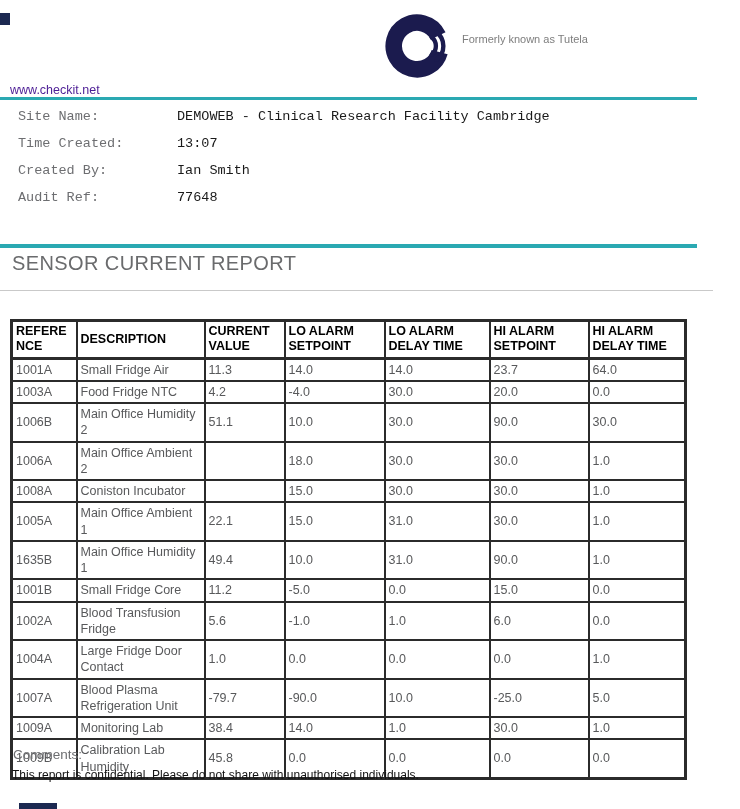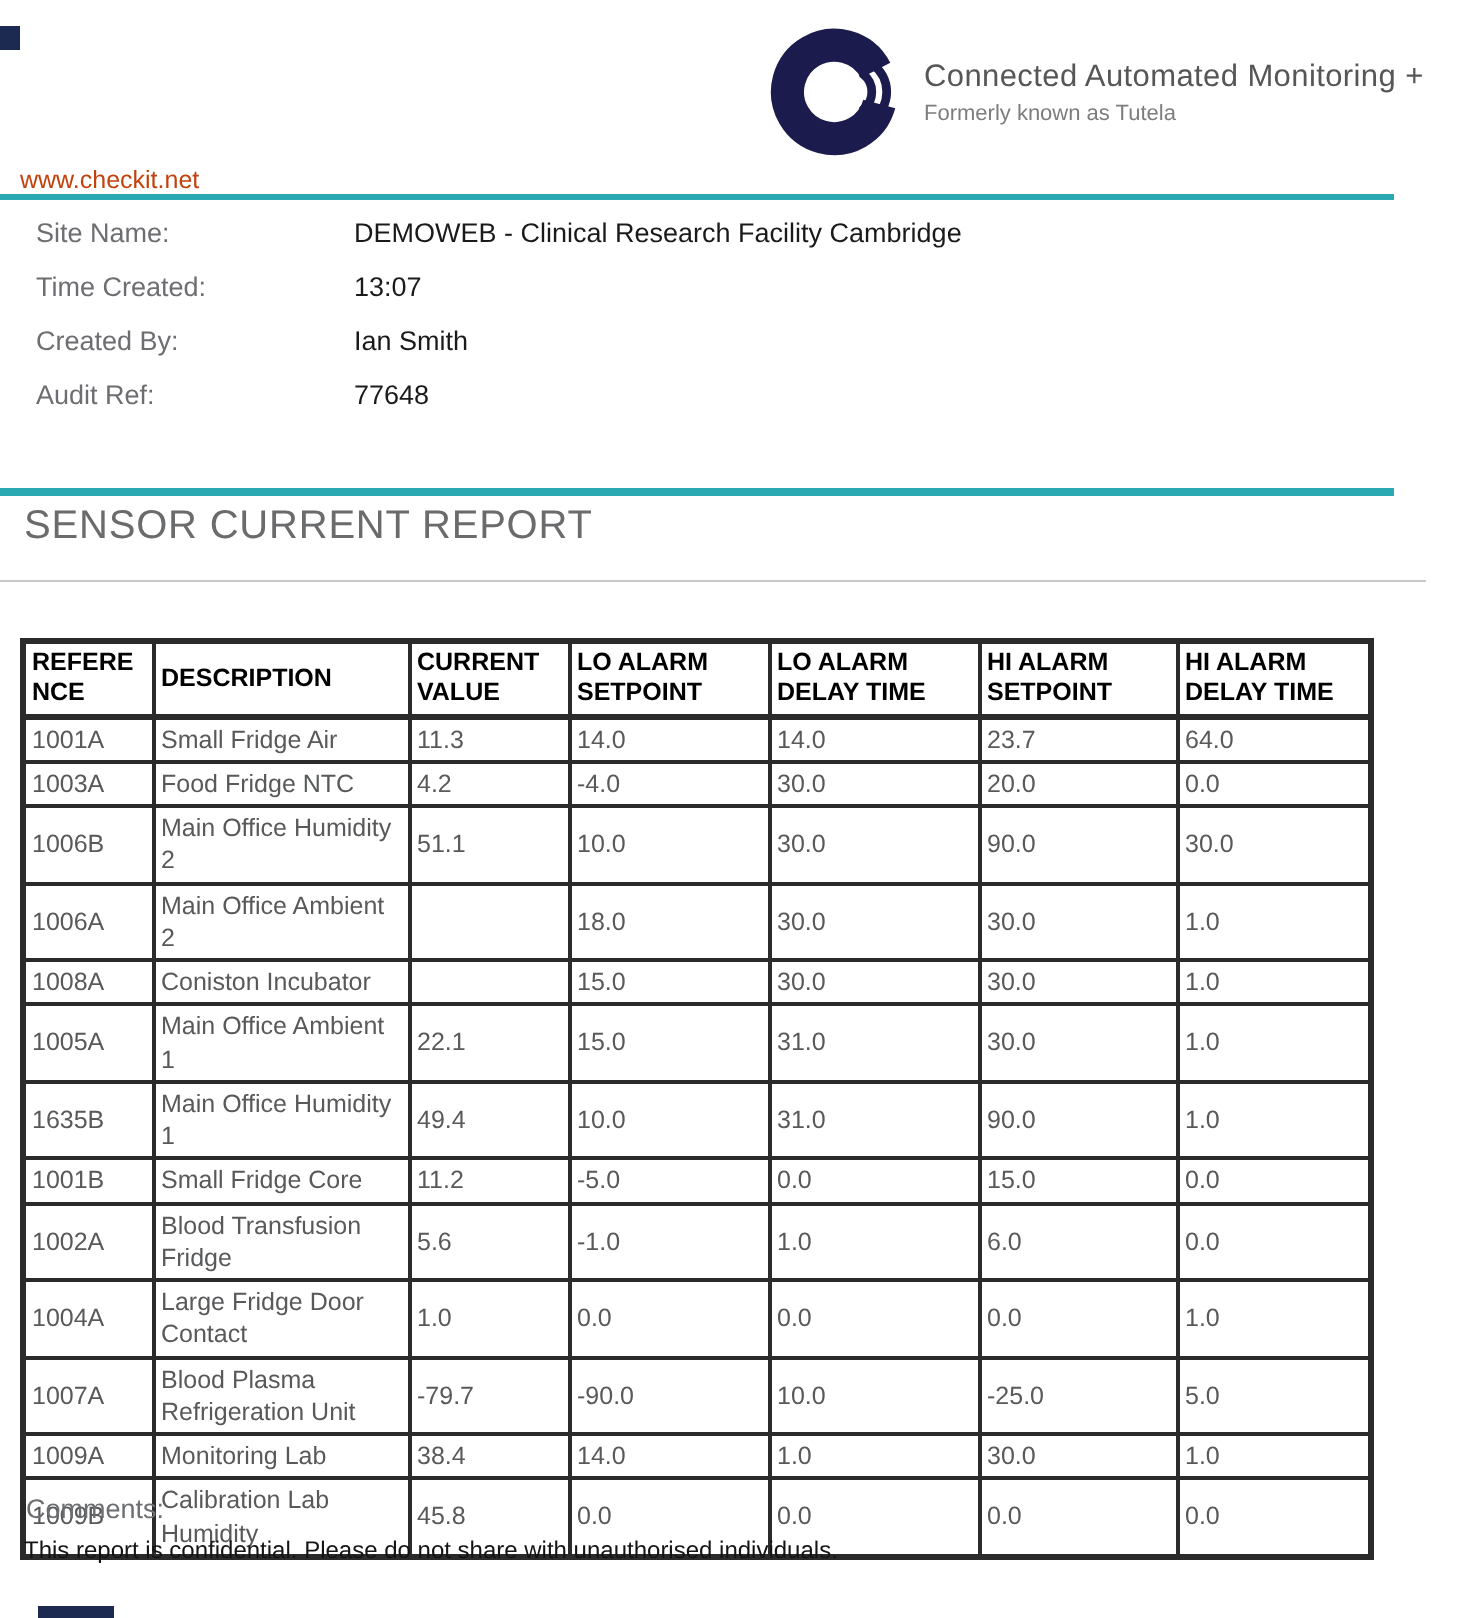--- a/index.html
+++ b/index.html
@@ -10,27 +10,27 @@
   
   .sq-top    { position:absolute; left:0; top:13px;  width:10px; height:12px; background:#1C2951; }
   .sq-bottom { position:absolute; left:19px; top:803px; width:38px; height:6px; background:#1C2951; }
 
   
   .logo { position:absolute; left:384px; top:6px; display:flex; align-items:flex-start; }
   .logo-text { margin-left:6px; padding-top:24px; }
   .logo-title { font-size:15.5px; color:#565656; letter-spacing:.2px; }
   .logo-sub   { font-size:11px; color:#7d7d7d; margin-top:3px; }
 
-  .website { position:absolute; left:10px; top:83px; font-size:12.5px; color:#c2410c; text-decoration:none;text-align:right; }
+  .website { position:absolute; left:10px; top:83px; font-size:12.5px; color:#4c1d95; text-decoration:none;text-align:right; }
   .bar-top { position:absolute; left:0; top:97px;  width:697px; height:3px; background:#2AA9B2; }
   .bar-mid { position:absolute; left:0; top:244px; width:697px; height:4px; background:#2AA9B2; }
   .rule    { position:absolute; left:0; top:290px; width:713px; height:1px; background:#c9c9c9; }
 
   .meta { position:absolute; left:0; top:103px; width:600px; }
-  .meta-row { display:flex; align-items:center; height:27px; }
+  .meta-row { display:flex; align-items:center; height:27px;font-family:Liberation Mono, monospace; }
   .meta-label { width:177px; padding-left:18px; box-sizing:border-box; color:#6d6e71; font-size:13.5px; }
   .meta-value { color:#1a1a1a; font-size:13.5px; }
 
   .report-title { position:absolute; left:12px; top:252px; font-size:20px; color:#6a6b6d; letter-spacing:.4px; }
 
   table.sensor {
     position:absolute; left:10px; top:319px; width:674px;
     border-collapse:collapse; table-layout:fixed; font-size:12.5px;
     border:3px solid #2b2b2b;
   }
@@ -54,21 +54,20 @@
 
   <div class="logo">
     <span>
       <svg width="72" height="78" viewBox="0 0 74 78" aria-hidden="true">
         <circle cx="34" cy="40" r="24" fill="none" stroke="#1B1B4E" stroke-width="17" stroke-dasharray="132.8 18" transform="rotate(15 34 40)"></circle>
         <path d="M 49 31 A 11.5 11.5 0 0 1 49 49" fill="none" stroke="#1B1B4E" stroke-width="4.5" stroke-linecap="round"></path>
         <path d="M 54 26 A 17.5 17.5 0 0 1 54 54" fill="none" stroke="#1B1B4E" stroke-width="4.5" stroke-linecap="round"></path>
       </svg>
     </span>
     <span class="logo-text">
-      <div class="logo-title">Connected Automated Monitoring +</div>
       <div class="logo-sub">Formerly known as Tutela</div>
     </span>
   </div>
 
   <a class="website" href="#">www.checkit.net</a>
   <div class="bar-top"></div>
 
   <div class="meta">
     <div class="meta-row">
       <span class="meta-label">Site Name:</span>

